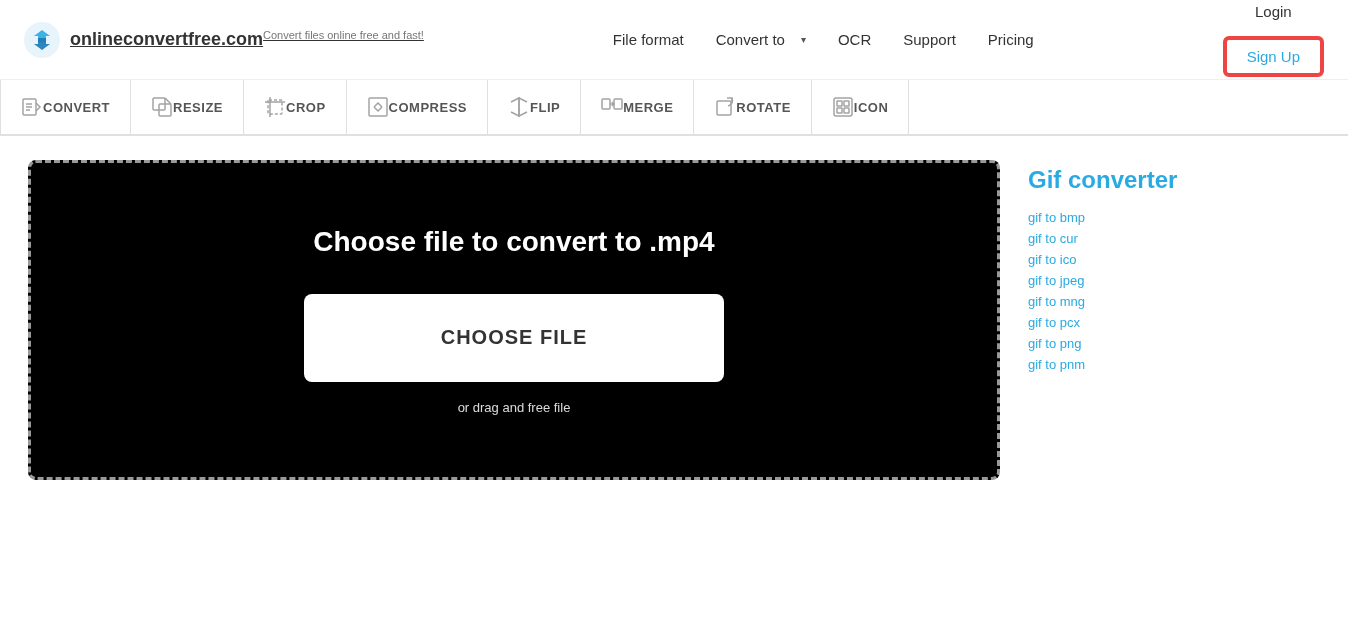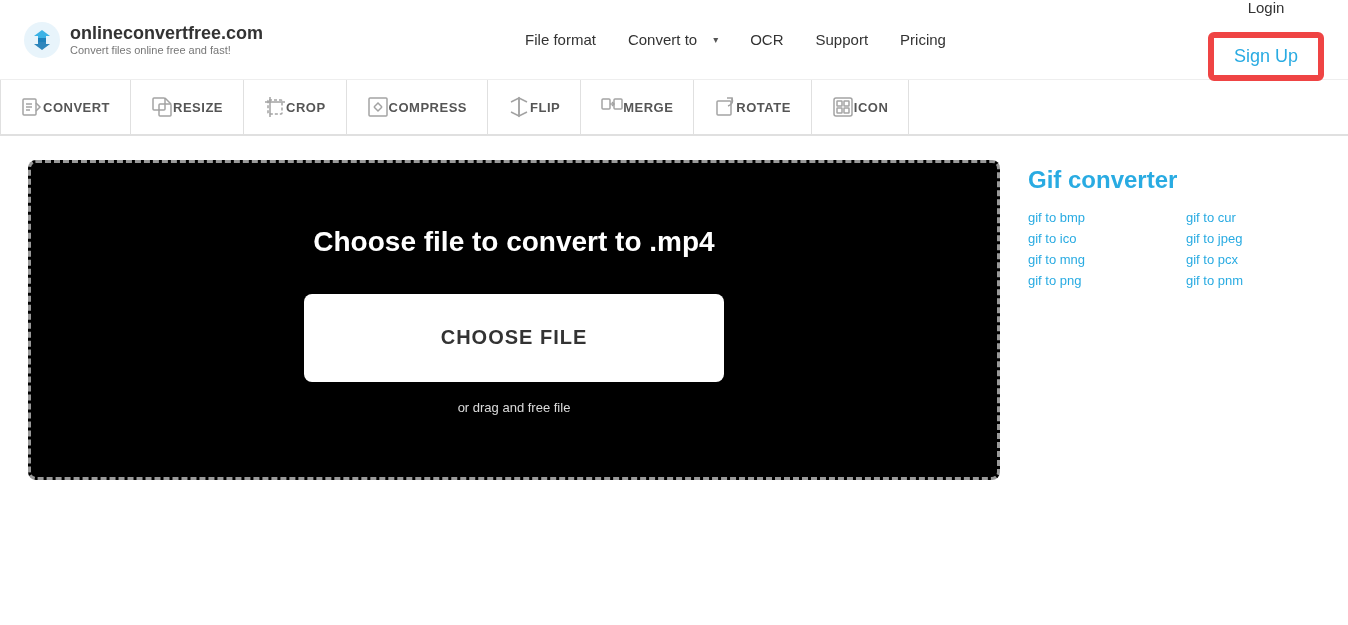--- a/index.html
+++ b/index.html
@@ -16,21 +16,21 @@
     .logo-area {
       display: flex;
       align-items: center;
       gap: 10px;
       min-width: 220px;
     }
     .logo-icon {
       width: 36px;
       height: 36px;
     }
-    .logo-text-wrap { display: flex; flex-direction: column; }
+    .logo-text-wrap { display: flex; flex-direction: row; text-decoration: underline; }
     .logo-title { font-size: 18px; font-weight: bold; color: #333; }
     .logo-subtitle { font-size: 11px; color: #777; }
     .nav {
       display: flex;
       align-items: center;
       gap: 32px;
       flex: 1;
       justify-content: center;
     }
     .nav-item {
@@ -56,23 +56,23 @@
       flex-direction: column;
     }
     .login-btn {
       font-size: 15px;
       color: #333;
       cursor: pointer;
       background: none;
       border: none;
     }
     .signup-btn {
-      font-size: 18px;
+      font-size: 15px;
       color: #29abe2;
-      border: 6px solid #ef4444;
+      border: 4px solid #ef4444;
       border-radius: 6px;
       padding: 8px 20px;
       cursor: pointer;
       background: none;
       font-weight: 500;
     }
 
     
     .toolbar {
       display: flex;
@@ -156,21 +156,21 @@
     }
     .gif-converter-title {
       font-size: 24px;
       font-weight: bold;
       color: #29abe2;
       margin-bottom: 16px;
       margin-top: 10px;
     }
     .converter-links {
       display: grid;
-      grid-template-columns: 1fr 1fr;
+      grid-template-columns: 1fr;
       gap: 6px 20px;
     }
     .converter-link {
       font-size: 13px;
       color: #29abe2;
       cursor: pointer;
       text-decoration: none;
     }
   </style>
 </head>

